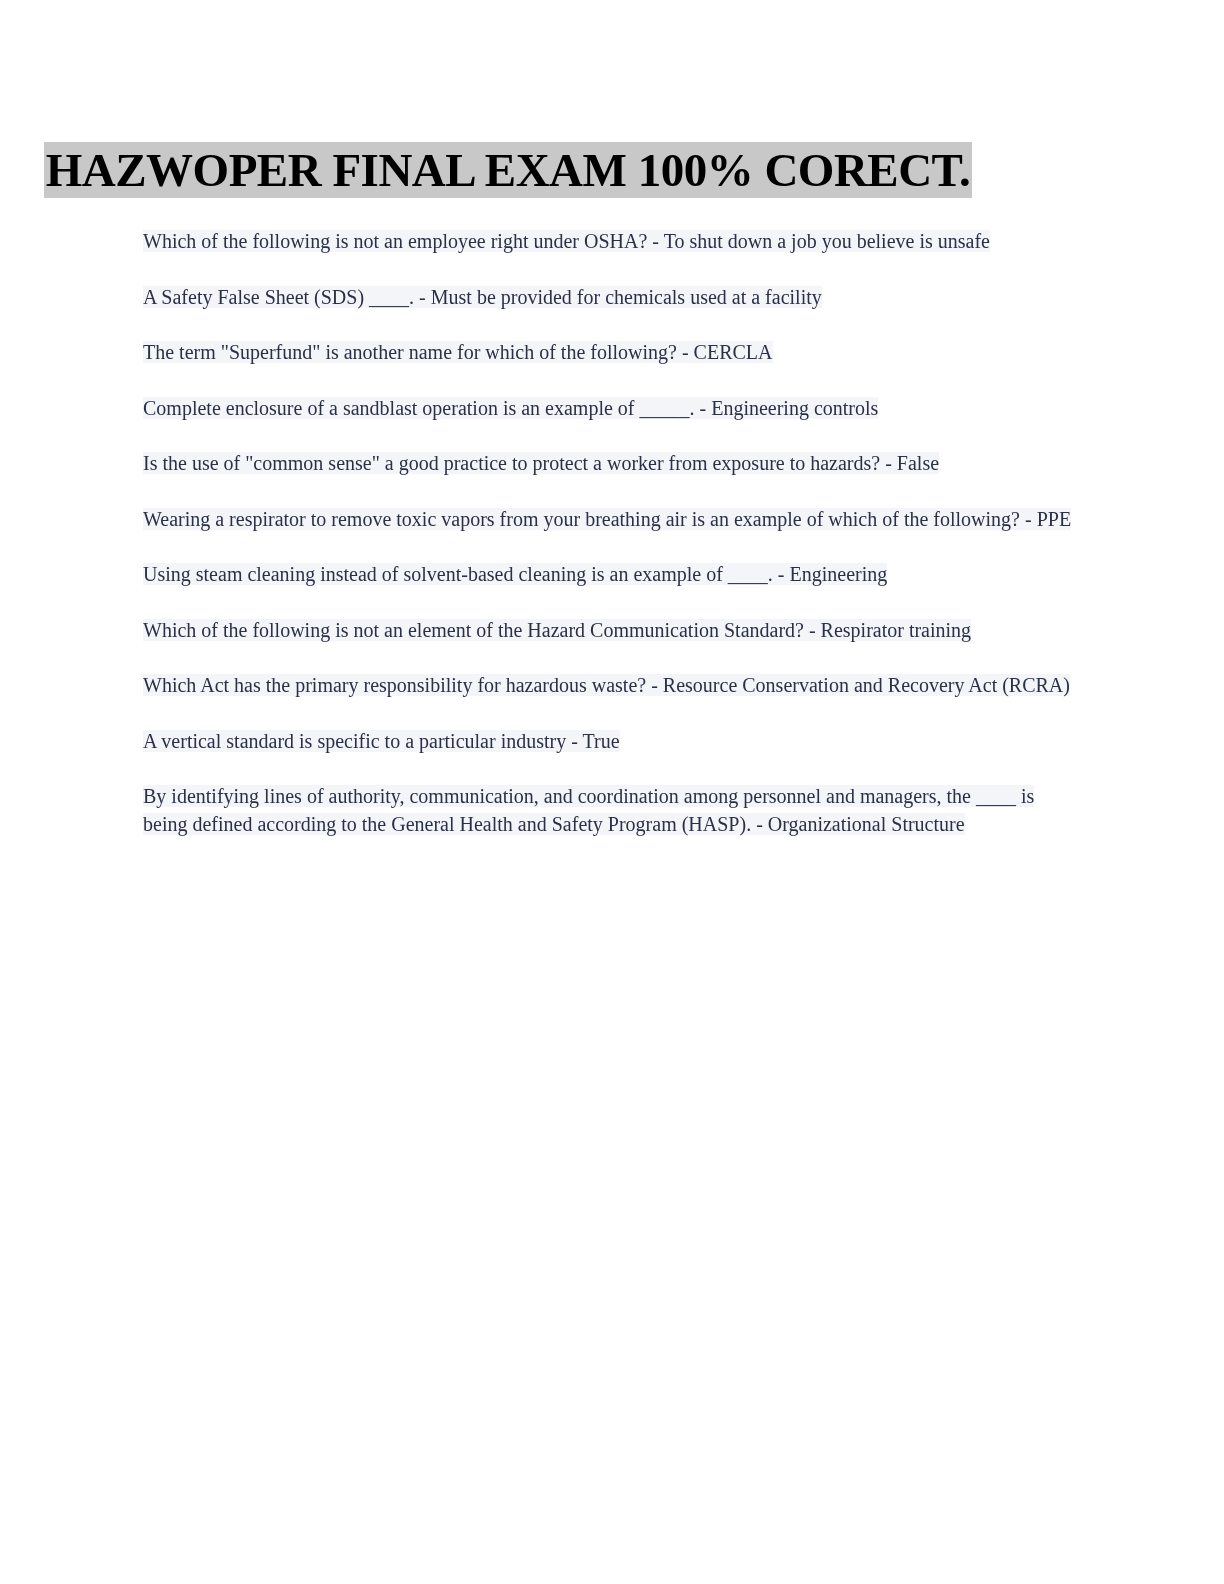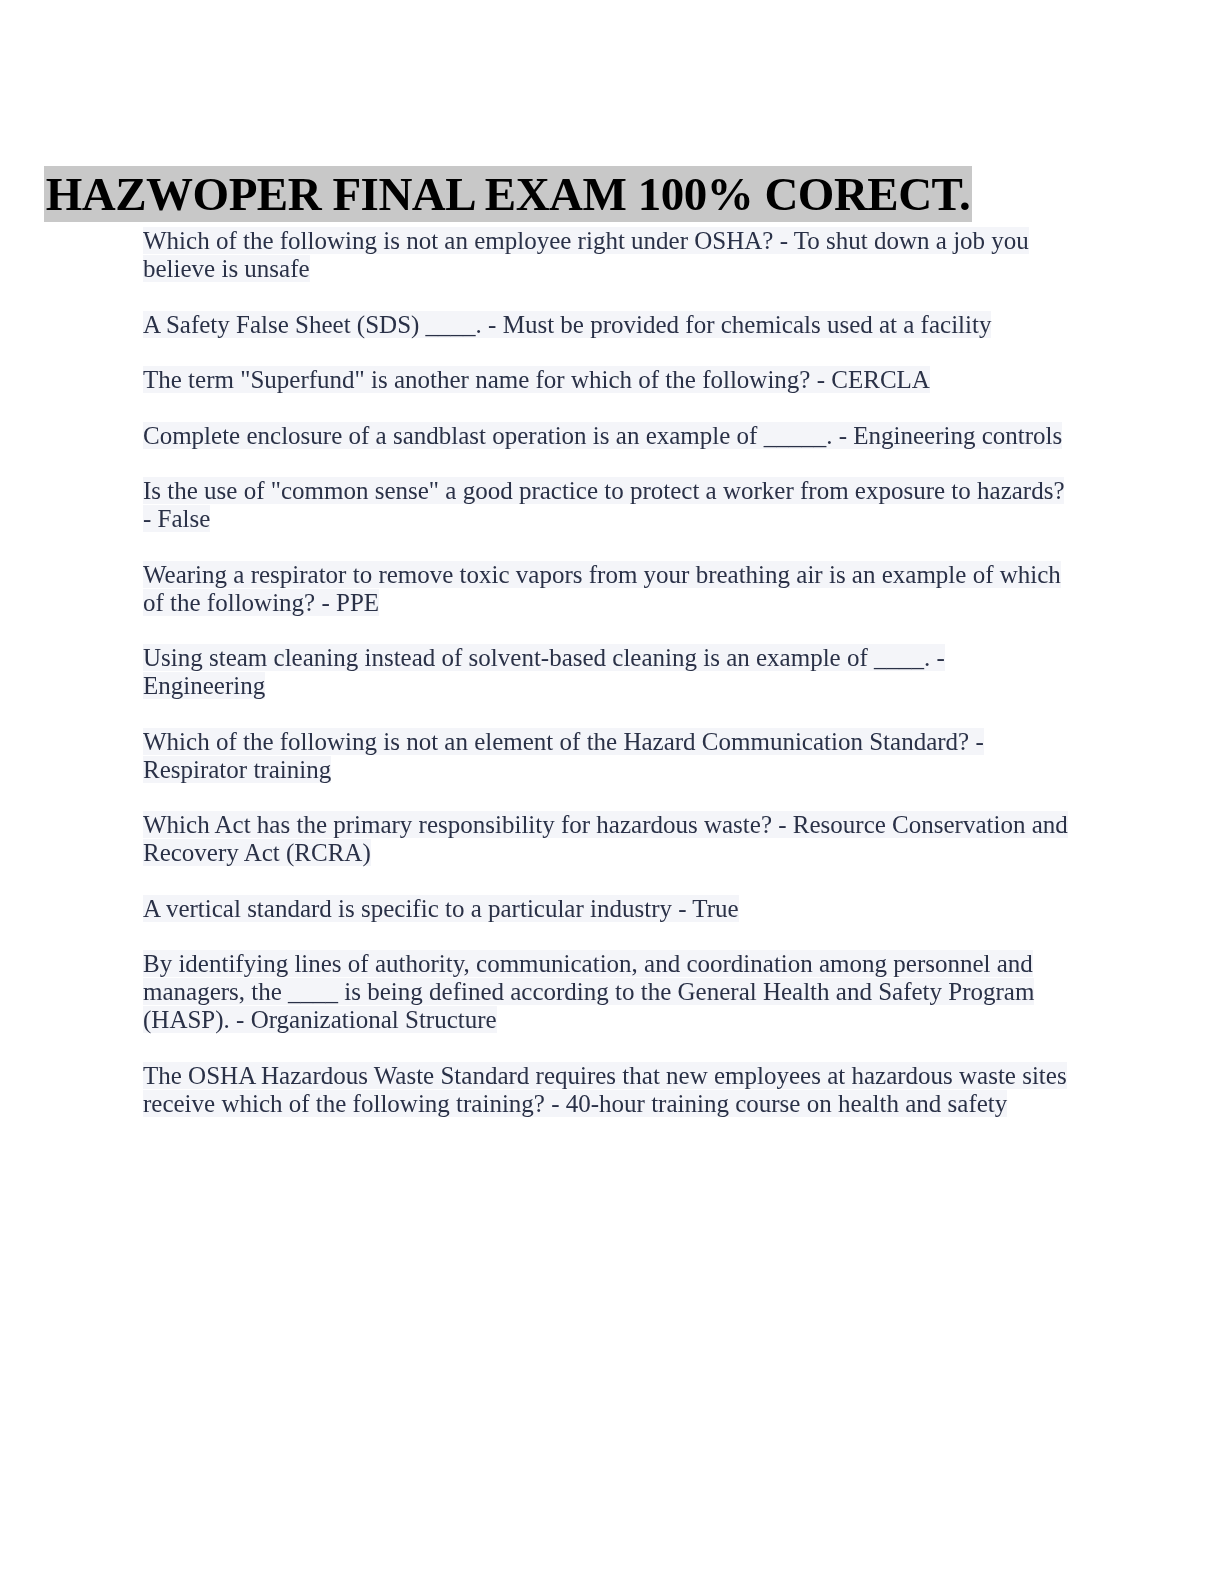--- a/index.html
+++ b/index.html
@@ -1,33 +1,33 @@
 <!DOCTYPE html>
 <html><head>
   <meta charset="utf-8">
   <style>
     html, body { margin: 0; padding: 0; background: #ffffff; }
     body { width: 1224px; height: 1584px; position: relative; overflow: hidden; }
     .page { position: absolute; left: 0; top: 0; width: 1224px; height: 1584px; }
-    .title-wrap { position: absolute; top: 142px; left: 0; width: 1016px; text-align: center; margin-top: 24px; }
+    .title-wrap { position: absolute; top: 142px; left: 0; width: 1016px; text-align: center; }
     .title {
       display: inline-block;
       background: #c8c8c8;
       color: #000000;
       font-family: "Liberation Serif", "DejaVu Serif", serif;
       font-weight: bold;
       font-size: 47px;
       line-height: 56px;
       padding: 0 2px;
       letter-spacing: -0.5px;
     }
     .qa-list { position: absolute; left: 143px; top: 227px; width: 930px; }
     .qa {
       font-family: "Liberation Serif", "DejaVu Serif", serif;
-      font-size: 25px;
+      font-size: 20px;
       line-height: 28px;
       color: #2a3147;
       margin: 0 0 27.5px 0;
     }
     .qa span.hl {
       background: #f4f5f9;
       box-decoration-break: clone;
       -webkit-box-decoration-break: clone;
     }
   </style>
@@ -44,15 +44,14 @@
     <p class="qa"><span class="hl">A Safety False Sheet (SDS) ____. - Must be provided for chemicals used at a facility</span></p>
     <p class="qa"><span class="hl">The term "Superfund" is another name for which of the following? - CERCLA</span></p>
     <p class="qa"><span class="hl">Complete enclosure of a sandblast operation is an example of _____. - Engineering controls</span></p>
     <p class="qa"><span class="hl">Is the use of "common sense" a good practice to protect a worker from exposure to hazards? - False</span></p>
     <p class="qa"><span class="hl">Wearing a respirator to remove toxic vapors from your breathing air is an example of which of the following? - PPE</span></p>
     <p class="qa"><span class="hl">Using steam cleaning instead of solvent-based cleaning is an example of ____. - Engineering</span></p>
     <p class="qa"><span class="hl">Which of the following is not an element of the Hazard Communication Standard? - Respirator training</span></p>
     <p class="qa"><span class="hl">Which Act has the primary responsibility for hazardous waste? - Resource Conservation and Recovery Act (RCRA)</span></p>
     <p class="qa"><span class="hl">A vertical standard is specific to a particular industry - True</span></p>
     <p class="qa"><span class="hl">By identifying lines of authority, communication, and coordination among personnel and managers, the ____ is being defined according to the General Health and Safety Program (HASP). - Organizational Structure</span></p>
-    <p class="qa"><span class="hl">The OSHA Hazardous Waste Standard requires that new employees at hazardous waste sites receive which of the following training? - 40-hour training course on health and safety</span></p>
   </div>
 </div>
 
 </body></html>

